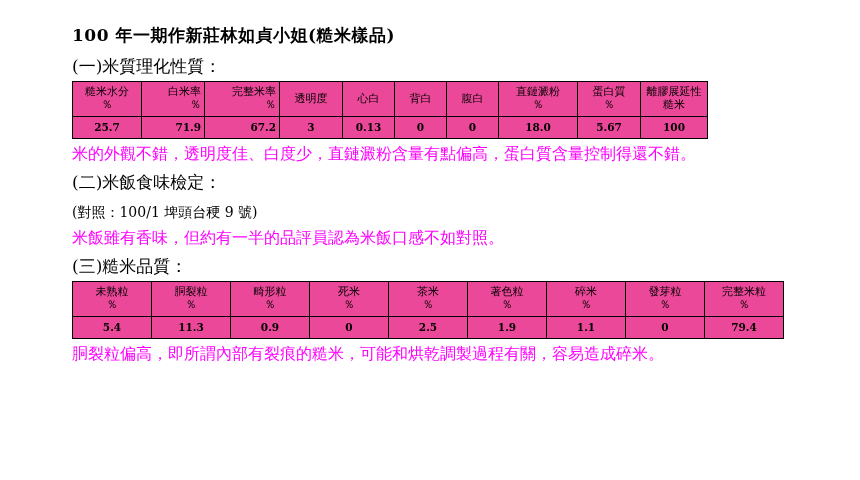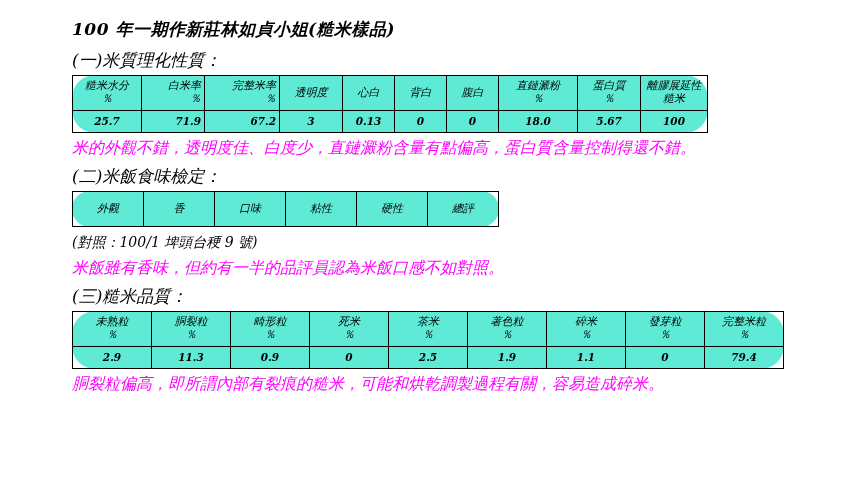--- a/index.html
+++ b/index.html
@@ -13,45 +13,43 @@
   body {
     font-family: "DejaVu Sans", "Liberation Sans", sans-serif;
     color: #000000;
   }
   .page {
     position: relative;
     width: 860px;
     height: 480px;
     background: #ffffff;
     box-sizing: border-box;
-    padding: 18px 70px 0 70px;
-    font-style: italic;
+    padding: 24px 70px 0 70px;
   }
   .doc-title {
     font-family: "DejaVu Serif", "Liberation Serif", serif;
     font-weight: bold;
     font-size: 17px;
     letter-spacing: 0.5px;
     margin: 0 0 8px 2px;
     white-space: nowrap;
   }
   .section-head {
     font-family: "DejaVu Serif", "Liberation Serif", serif;
     font-size: 17px;
     margin: 3px 0 3px 2px;
     white-space: nowrap;
   }
   table.data {
     border-collapse: collapse;
     font-family: "DejaVu Serif", "Liberation Serif", serif;
     font-size: 11px;
-    background: #5eead4;
+    background: #ec4899;
     margin: 0 0 0 2px;
     table-layout: fixed;
-    border-radius: 23px;
   }
   table.data td {
     border: 1px solid #000000;
     text-align: center;
     vertical-align: middle;
     padding: 2px 3px;
     line-height: 1.15;
     white-space: nowrap;
   }
   table.data tr.head td {
@@ -164,28 +162,20 @@
       <td>5.67</td>
       <td>100</td>
     </tr>
   </tbody>
     </table>
   <div class="comment">米的外觀不錯，透明度佳、白度少，直鏈澱粉含量有點偏高，蛋白質含量控制得還不錯。</div>
 
   <div class="section-head">(二)米飯食味檢定：</div>
   <table class="data tbl-2">
     <tbody>
-        <tr class="head">
-      <td>外觀</td>
-      <td>香</td>
-      <td>口味</td>
-      <td>粘性</td>
-      <td>硬性</td>
-      <td>總評</td>
-    </tr>
   </tbody>
     </table>
   <div class="note">(對照：100/1 埤頭台稉 9 號)</div>
   <div class="comment">米飯雖有香味，但約有一半的品評員認為米飯口感不如對照。</div>
 
   <div class="section-head">(三)糙米品質：</div>
   <table class="data tbl-3">
     <tbody>
         <tr class="head">
       <td>
@@ -219,21 +209,21 @@
       <td>
             <span class="hdr-2line">發芽粒</span>
             <span class="hdr-2line">％</span>
           </td>
       <td>
             <span class="hdr-2line">完整米粒</span>
             <span class="hdr-2line">％</span>
           </td>
     </tr>
     <tr class="vals">
-      <td>2.9</td>
+      <td>5.4</td>
       <td>11.3</td>
       <td>0.9</td>
       <td>0</td>
       <td>2.5</td>
       <td>1.9</td>
       <td>1.1</td>
       <td>0</td>
       <td>79.4</td>
     </tr>
   </tbody>

